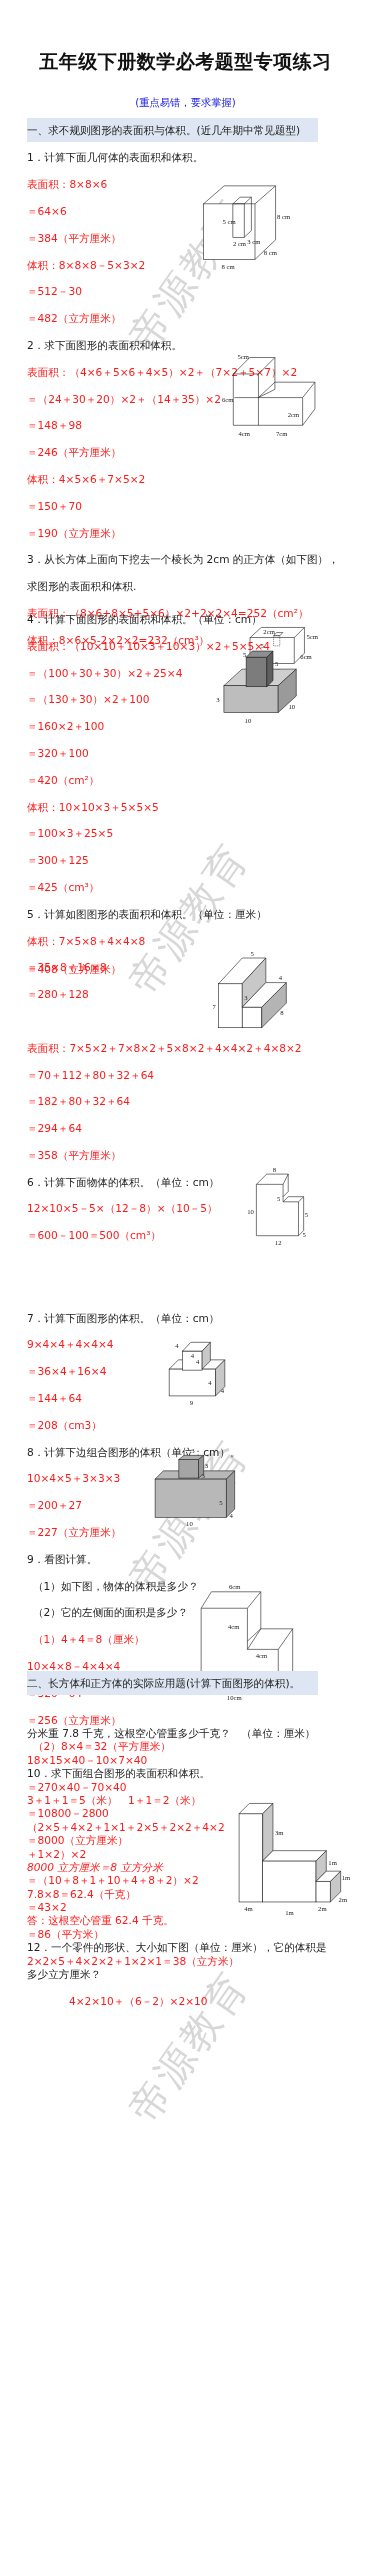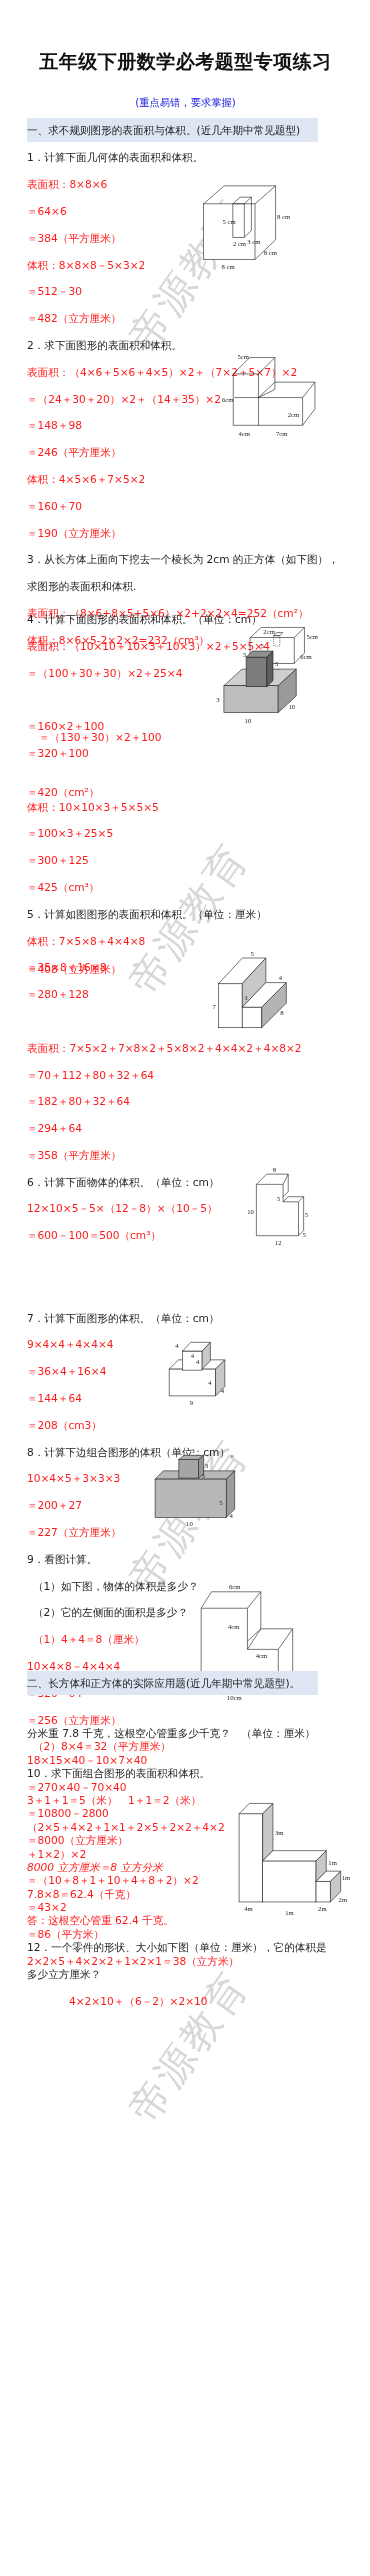--- a/index.html
+++ b/index.html
@@ -64,21 +64,21 @@
       <text x="40" y="166">8 cm</text>
     </svg>
   </div>
 
   <div class="ln q" style="top:339px;">2．求下面图形的表面积和体积。</div>
   <div class="ln a" style="top:366px;">表面积：（4×6＋5×6＋4×5）×2＋（7×2＋5×7）×2</div>
   <div class="ln a" style="top:393px;">＝（24＋30＋20）×2＋（14＋35）×2</div>
   <div class="ln a" style="top:419px;">＝148＋98</div>
   <div class="ln a" style="top:446px;">＝246（平方厘米）</div>
   <div class="ln a" style="top:473px;">体积：4×5×6＋7×5×2</div>
-  <div class="ln a" style="top:500px;">＝160＋70</div>
+  <div class="ln a" style="top:500px;">＝150＋70</div>
   <div class="ln a" style="top:527px;">＝190（立方厘米）</div>
   <div class="fig" style="left:222px;top:348px;">
     <svg width="95" height="93" viewBox="0 0 185 180">
       <g fill="none" stroke="#222" stroke-width="1.2">
         <polyline points="22,50 22,150 157,150 157,96 24,96"></polyline>
         <line x1="71" y1="50" x2="71" y2="150"></line>
         <polyline points="22,50 71,50 103,18 54,18 22,50"></polyline>
         <polyline points="103,18 103,80 71,96"></polyline>
         <polyline points="71,96 103,66 181,66 157,96"></polyline>
         <polyline points="181,66 181,118 157,150"></polyline>
@@ -109,24 +109,24 @@
       <text x="28" y="20">2cm</text>
       <text x="112" y="30">5cm</text>
       <text x="100" y="70">6cm</text>
       <text x="40" y="95">8cm</text>
     </svg>
   </div>
 
   <div class="ln q" style="top:613px;top:613px;">4．计算下面图形的表面积和体积。（单位：cm）</div>
   <div class="ln a" style="top:640px;">表面积：（10×10＋10×3＋10×3）×2＋5×5×4</div>
   <div class="ln a" style="top:667px;">＝（100＋30＋30）×2＋25×4</div>
-  <div class="ln a" style="top:731px;margin-left:12px;">＝（130＋30）×2＋100</div>
+  <div class="ln a" style="top:693px;">＝（130＋30）×2＋100</div>
   <div class="ln a" style="top:720px;">＝160×2＋100</div>
   <div class="ln a" style="top:747px;">＝320＋100</div>
-  <div class="ln a" style="top:774px;margin-top:12px;">＝420（cm²）</div>
+  <div class="ln a" style="top:774px;">＝420（cm²）</div>
   <div class="ln a" style="top:801px;">体积：10×10×3＋5×5×5</div>
   <div class="ln a" style="top:827px;">＝100×3＋25×5</div>
   <div class="ln a" style="top:854px;">＝300＋125</div>
   <div class="ln a" style="top:881px;">＝425（cm³）</div>
   <div class="fig" style="left:211px;top:634px;">
     <svg width="93" height="93" viewBox="0 0 180 180">
       <g stroke="#222" stroke-width="1.2">
         <polygon points="25,100 60,68 165,68 130,100" fill="#cfcfcf"></polygon>
         <rect x="25" y="100" width="105" height="52" fill="#bdbdbd"></rect>
         <polygon points="130,100 165,68 165,120 130,152" fill="#9a9a9a"></polygon>
@@ -288,21 +288,21 @@
       <text x="76" y="72">3m</text>
       <text x="180" y="130">1m</text>
       <text x="206" y="160">1m</text>
       <text x="200" y="202">2m</text>
       <text x="16" y="220">4m</text>
       <text x="96" y="228">1m</text>
       <text x="160" y="220">2m</text>
     </svg>
   </div>
 
-  <div class="section" style="top:1671px;top:1671px;">二、长方体和正方体的实际应用题(近几年期中常见题型)。</div>
+  <div class="section" style="top:1671px;top:1671px;">二、长方体和正方体的实际应用题(计算下面图形的体积)。</div>
 
   <div class="ln q" style="top:1727px;">分米重 7.8 千克，这根空心管重多少千克？　（单位：厘米）</div>
   <div class="ln a" style="top:1754px;">18×15×40－10×7×40</div>
   <div class="ln a" style="top:1781px;">＝270×40－70×40</div>
   <div class="ln a" style="top:1807px;">＝10800－2800</div>
   <div class="ln a" style="top:1834px;">＝8000（立方厘米）</div>
   <div class="ln a" style="top:1861px;font-style:italic;">8000 立方厘米＝8 立方分米</div>
   <div class="ln a" style="top:1888px;">7.8×8＝62.4（千克）</div>
   <div class="ln a" style="top:1914px;">答：这根空心管重 62.4 千克。</div>
 

